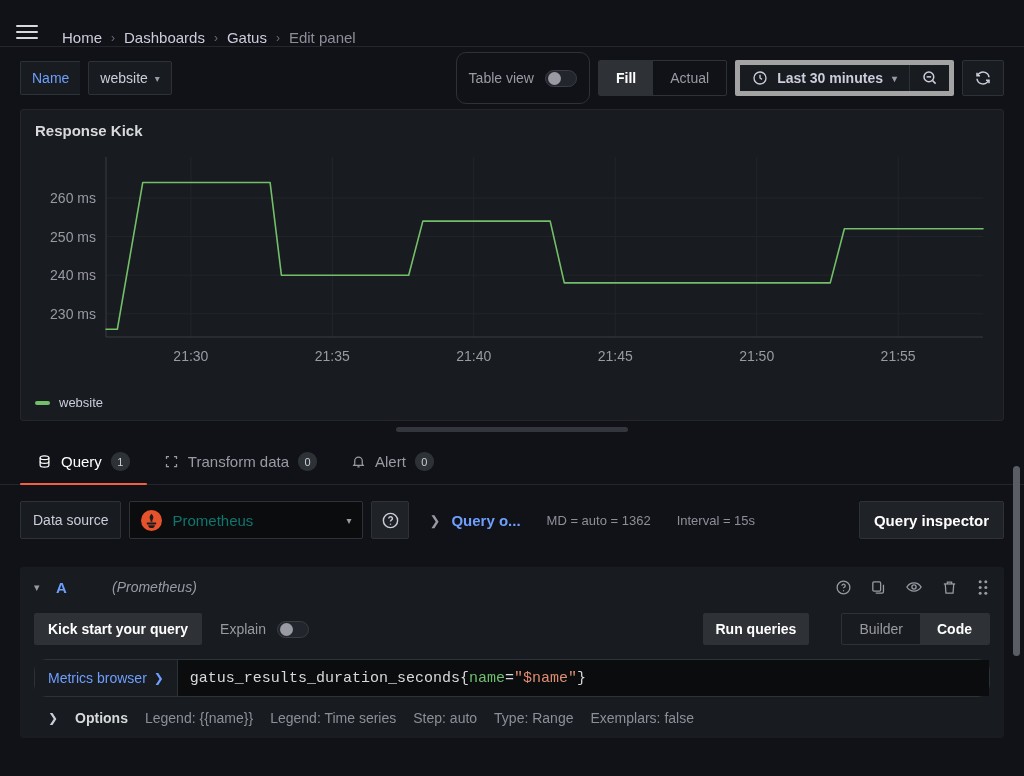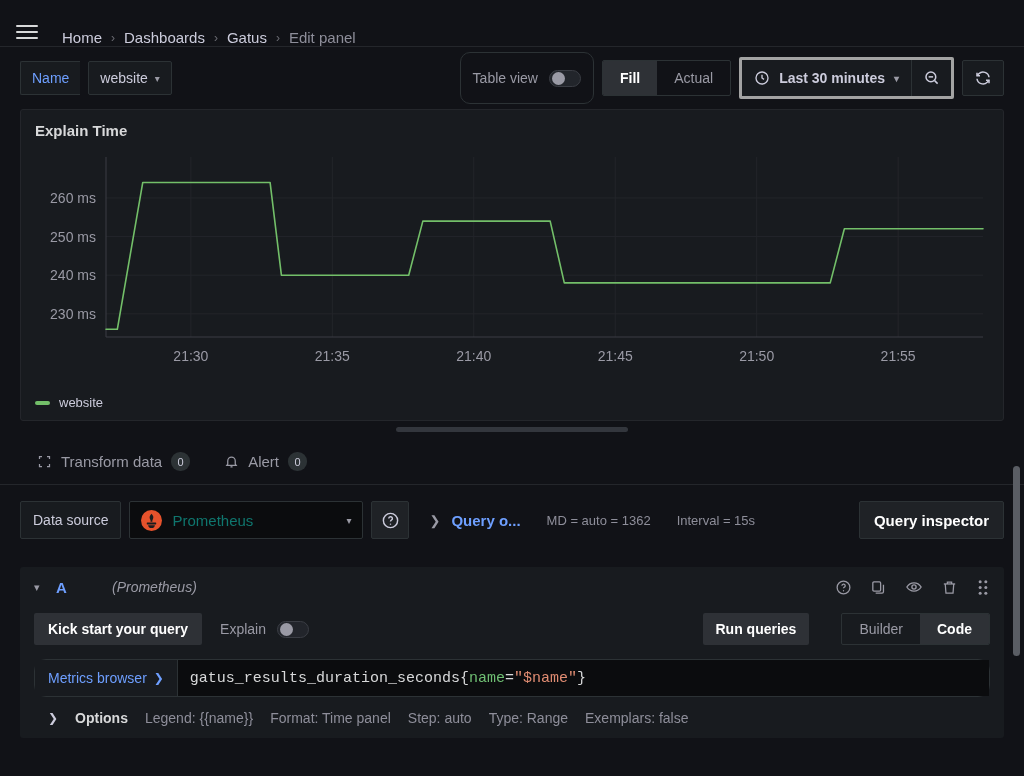--- a/index.html
+++ b/index.html
@@ -52,21 +52,21 @@
   .switch { width: 32px; height: 17px; border-radius: 9px; background: #22252b;
     border: 1px solid #3a3d44; position: relative; cursor: pointer; }
   .switch .knob { position: absolute; width: 13px; height: 13px; border-radius: 50%;
     background: #9a9aa5; top: 1px; left: 2px; }
 
   .seg { display: flex; border: 1px solid #2c3235; border-radius: 2px; overflow: hidden; height: 36px; }
   .seg > div { display: flex; align-items: center; padding: 0 17px; font-size: 14px;
     color: #9a9aa5; cursor: pointer; }
   .seg > div.on { background: #2e3136; color: #fff; font-weight: bold; }
 
-  .timegroup { display: flex; border: 3px solid #a3a3a3; border-radius: 2px; height: 42px; }
+  .timegroup { display: flex; border: 5px solid #a3a3a3; border-radius: 2px; height: 36px; }
   .timepick { display: flex; align-items: center; gap: 9px; padding: 0 12px;
     background: #181b1f; font-size: 14px; color: #ccccdc; font-weight: bold; cursor: pointer; }
   .icon-btn { width: 40px; display: flex; align-items: center; justify-content: center;
     background: #181b1f; border-left: 1px solid #2c3235; cursor: pointer; }
   .refresh-btn { width: 42px; height: 36px; border: 1px solid #2c3235; border-radius: 2px;
     background: #181b1f; display: flex; align-items: center; justify-content: center; cursor: pointer; }
 
   
   .panel {
     margin: 0 20px; background: #181b1f; border: 1px solid #24262b;
@@ -210,21 +210,21 @@
     <svg width="18" height="18" viewBox="0 0 24 24" fill="none" stroke="#ccccdc" stroke-width="2">
       <path d="M20 11a8 8 0 0 0-13.6-4.6L4 9"></path>
         <path d="M4 5v4h4"></path>
       <path d="M4 13a8 8 0 0 0 13.6 4.6L20 15"></path>
         <path d="M20 19v-4h-4"></path>
     </svg>
   </div>
 </div>
 
 <div class="panel">
-  <div class="panel-title">Explain Time</div>
+  <div class="panel-title">Response Kick</div>
   <svg id="chart" width="982" height="260" viewBox="0 0 982 260" style="display:block;">
       <line x1="85" y1="174.8181818181818" x2="962" y2="174.8181818181818" stroke="#23252a" stroke-width="1"></line>
       <text x="75" y="179.8181818181818" fill="#9a9aa5" font-size="14" text-anchor="end" font-family="&quot;Liberation Sans&quot;, sans-serif">230 ms</text>
       <line x1="85" y1="136.1818181818182" x2="962" y2="136.1818181818182" stroke="#23252a" stroke-width="1"></line>
       <text x="75" y="141.1818181818182" fill="#9a9aa5" font-size="14" text-anchor="end" font-family="&quot;Liberation Sans&quot;, sans-serif">240 ms</text>
       <line x1="85" y1="97.54545454545455" x2="962" y2="97.54545454545455" stroke="#23252a" stroke-width="1"></line>
       <text x="75" y="102.54545454545455" fill="#9a9aa5" font-size="14" text-anchor="end" font-family="&quot;Liberation Sans&quot;, sans-serif">250 ms</text>
       <line x1="85" y1="58.90909090909091" x2="962" y2="58.90909090909091" stroke="#23252a" stroke-width="1"></line>
       <text x="75" y="63.90909090909091" fill="#9a9aa5" font-size="14" text-anchor="end" font-family="&quot;Liberation Sans&quot;, sans-serif">260 ms</text>
       <line x1="169.8709677419355" y1="18" x2="169.8709677419355" y2="198" stroke="#23252a" stroke-width="1"></line>
@@ -247,20 +247,29 @@
     <span class="legend-swatch" id="legend-swatch" style="background: rgb(115, 191, 105);"></span>
     <span class="legend-label">website</span>
   </div>
 </div>
 
 <div style="position:relative;height:18px;">
   <div class="drag-handle" style="top:6px;"></div>
 </div>
 
 <div class="tabs">
+  <div class="tab active">
+    <svg width="15" height="15" viewBox="0 0 24 24" fill="none" stroke="#fff" stroke-width="2">
+      <ellipse cx="12" cy="6" rx="7" ry="3"></ellipse>
+        <path d="M5 6v12c0 1.7 3.1 3 7 3s7-1.3 7-3V6"></path>
+        <path d="M5 12c0 1.7 3.1 3 7 3s7-1.3 7-3"></path>
+    </svg>
+    <span>Query</span>
+    <span class="tab-count">1</span>
+  </div>
   <div class="tab">
     <svg width="15" height="15" viewBox="0 0 24 24" fill="none" stroke="#9a9aa5" stroke-width="2">
       <path d="M4 8V4h4"></path>
         <path d="M20 8V4h-4"></path>
         <path d="M4 16v4h4"></path>
         <path d="M20 16v4h-4"></path>
     </svg>
     <span>Transform data</span>
     <span class="tab-count">0</span>
   </div>
@@ -376,21 +385,21 @@
             <span>=</span>
             <span class="tok-str">"$name"</span>
             <span>}</span>
         </div>
       </div>
 
       <div class="options-row">
         <span class="opt-chev">❯</span>
         <span class="opt-title">Options</span>
         <span class="opt-item">Legend: {{name}}</span>
-        <span class="opt-item">Format: Time panel</span>
+        <span class="opt-item">Legend: Time series</span>
         <span class="opt-item">Step: auto</span>
         <span class="opt-item">Type: Range</span>
         <span class="opt-item">Exemplars: false</span>
       </div>
     </div>
   </div>
 </div>
 
 <div class="vscroll"></div>
 

